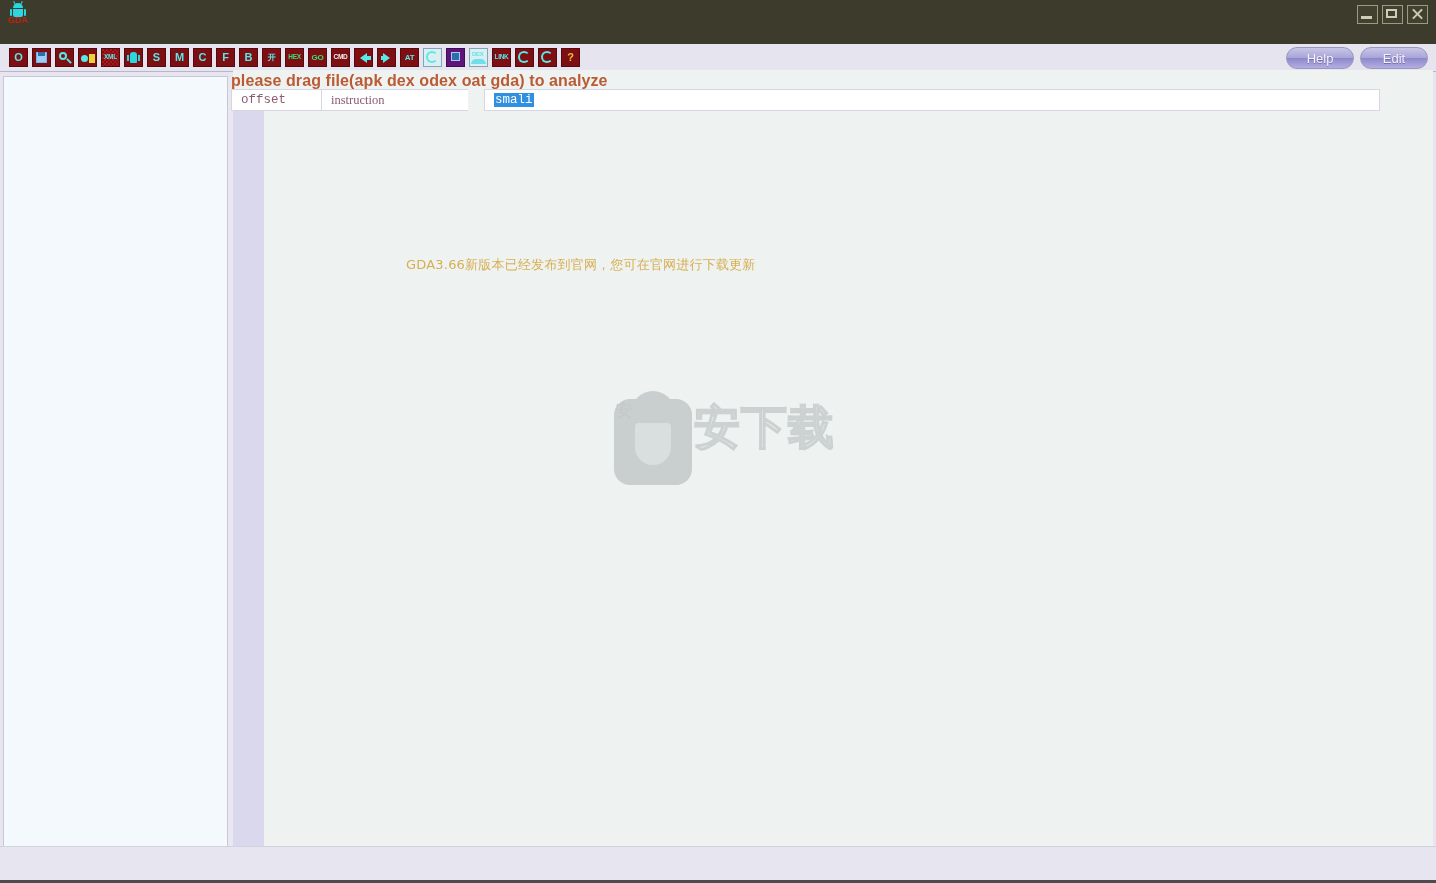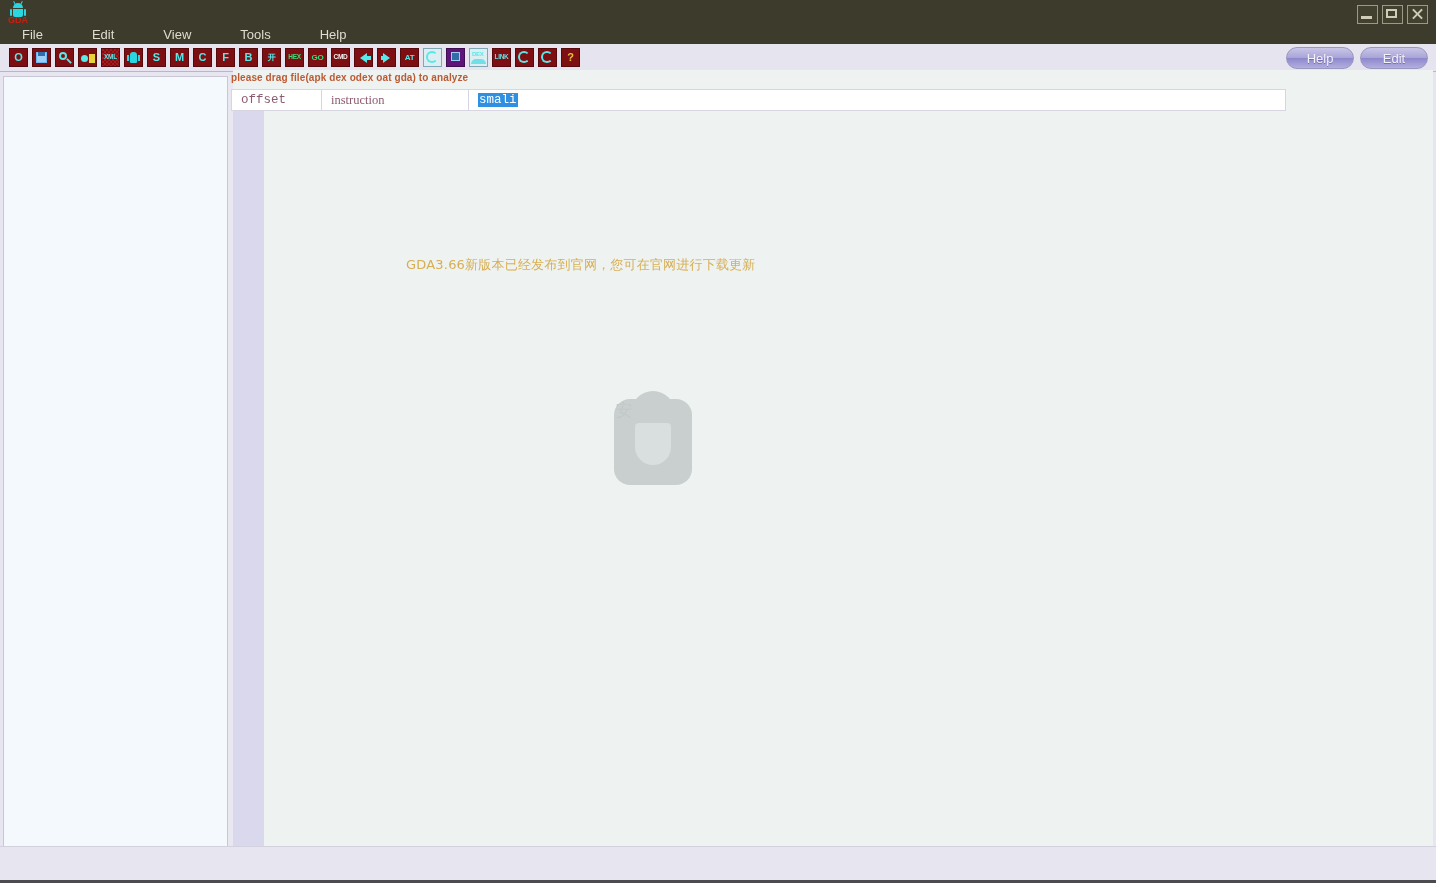--- a/index.html
+++ b/index.html
@@ -292,49 +292,49 @@
     position: absolute;
     left: 233px; top: 70px;
     width: 1200px;
     height: 778px;
     background: #eef3f1;
   }
 
   #drag-hint {
     position: absolute;
     left: 231px; top: 72px;
-    font-size: 10px;
+    font-size: 16px;
     font-weight: bold;
     color: #bb5a33;
     letter-spacing: 0.1px;
     white-space: nowrap;
   }
 
   #col-headers {
     position: absolute;
     left: 231px; top: 89px;
-    width: 1055px;
+    width: 1149px;
     height: 22px;
     display: flex;
   }
   .col-head {
     height: 22px;
     background: #ffffff;
     border: 1px solid #d7d5e2;
     border-right: none;
     box-sizing: border-box;
     display: flex;
     align-items: center;
     padding-left: 9px;
     font-family: "Liberation Mono", monospace;
     font-size: 12.5px;
     color: #8c5a6f;
     cursor: pointer;
   }
-  .col-head:last-child { border-right: 1px solid #d7d5e2; }
+  .col-head:last-child { border-right: 1px solid #d7d5e2; margin-left: 16px; }
   #col-offset { width: 90px; }
   #col-instruction { width: 147px; font-family: Liberation Serif, serif; }
   #col-smali { flex: 1; padding-left: 9px; }
   #col-smali .sel {
     background: #2f8fe0;
     color: #ffffff;
     padding: 0 1px;
     line-height: 14px;
   }
 
@@ -465,27 +465,20 @@
         </div>
       <div class="win-btn wb-max">
           <span class="g"></span>
         </div>
       <div class="win-btn wb-close">
           <span class="g x1"></span>
           <span class="g x2"></span>
         </div>
     </div>
 
-    <div id="menubar">
-      <div class="menu-item">File</div>
-      <div class="menu-item">Edit</div>
-      <div class="menu-item">View</div>
-      <div class="menu-item">Tools</div>
-      <div class="menu-item">Help</div>
-    </div>
   </div>
 
   <div id="toolbar">
     <div id="toolbar-icons">
       <div class="tb">
           <span>O</span>
         </div>
       <div class="tb">
           <span class="save-o"></span>
           <span class="save-i"></span>
@@ -592,18 +585,19 @@
   <div id="gutter"></div>
   <div id="editor-body"></div>
 
   <div id="notice">GDA3.66新版本已经发布到官网，您可在官网进行下载更新</div>
 
   <div id="watermark">
     <div id="wm-handle"></div>
     <div id="wm-bag"></div>
     <div id="wm-shield"></div>
     <div id="wm-shield-char">安</div>
+    <div id="wm-cn">安下载</div>
   </div>
 
   <div id="statusbar"></div>
   <div id="bottom-edge"></div>
 
 </div>
 
 </body></html>

